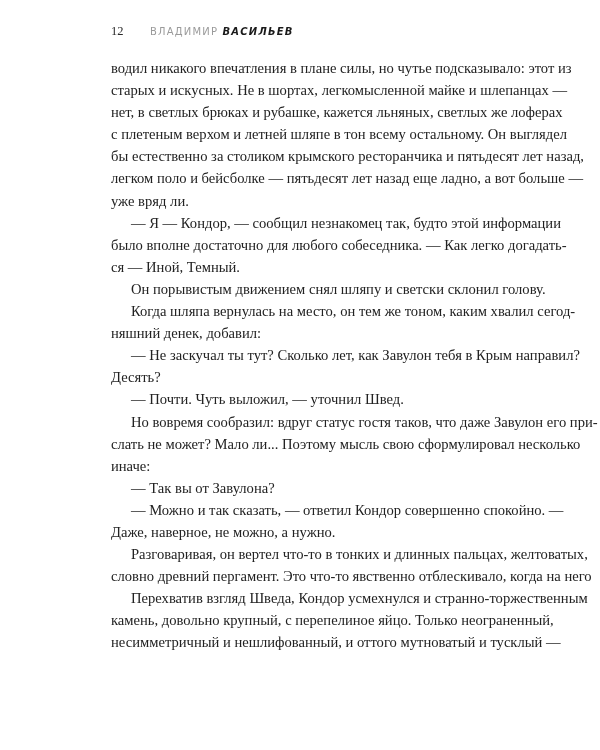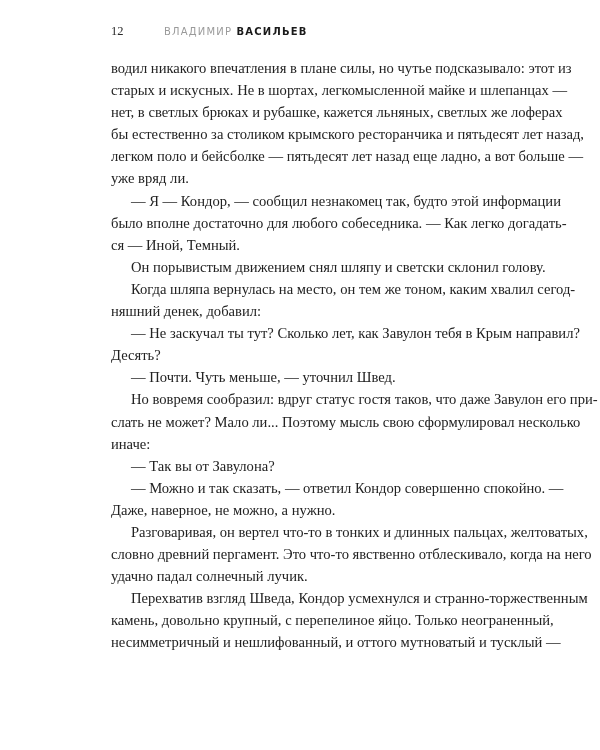--- a/index.html
+++ b/index.html
@@ -5,23 +5,23 @@
   html, body { margin: 0; padding: 0; background: #ffffff; }
   body { width: 600px; height: 750px; position: relative; overflow: hidden; }
   .page {
     position: absolute; left: 0; top: 0; width: 600px; height: 750px; background: #fff;
   }
   .running-head {
     position: absolute; left: 111px; top: 24px; height: 18px;
     font-family: "DejaVu Sans", sans-serif; font-size: 10px; letter-spacing: 1.2px;
     white-space: nowrap;
   }
-  .folio { font-family: "Liberation Serif", serif; font-size: 12.5px; letter-spacing: 0; color: #2a2a2a; margin-right: 2px; }
-  .author-first { color: #9a9a9a; margin-left: 34px; }
-  .author-last { color: #1a1a1a; font-weight: bold; }
+  .folio { font-family: "Liberation Serif", serif; font-size: 12.5px; letter-spacing: 0; color: #2a2a2a; margin-right: 22px; }
+  .author-first { color: #9a9a9a; }
+  .author-last { color: #1a1a1a; font-weight: bold; font-style: italic; }
   .text {
     position: absolute; left: 111px; top: 57px; width: 400px;
     font-family: "Liberation Serif", serif; font-size: 14.6px; line-height: 22.1px;
     color: #222; text-align: justify; hyphens: manual;
   }
   .line { display: block; text-align: justify; text-align-last: justify; white-space: nowrap; }
   .line.last { text-align-last: left; }
   .line.ind { padding-left: 20px; }
 </style>
 </head>
@@ -30,38 +30,38 @@
 <div class="page">
   <div class="running-head">
     <span class="folio">12</span>
     <span class="author-first">ВЛАДИМИР</span>
     <span class="author-last">ВАСИЛЬЕВ</span>
   </div>
   <div class="text" id="body-text">
       <span class="line">водил никакого впечатления в плане силы, но чутье подсказывало: этот из</span>
       <span class="line">старых и искусных. Не в шортах, легкомысленной майке и шлепанцах —</span>
       <span class="line">нет, в светлых брюках и рубашке, кажется льняных, светлых же лоферах</span>
+      <span class="line">с плетеным верхом и летней шляпе в тон всему остальному. Он выглядел</span>
       <span class="line">бы естественно за столиком крымского ресторанчика и пятьдесят лет назад,</span>
       <span class="line">легком поло и бейсболке — пятьдесят лет назад еще ладно, а вот больше —</span>
       <span class="line last">уже вряд ли.</span>
       <span class="line ind">— Я — Кондор, — сообщил незнакомец так, будто этой информации</span>
       <span class="line">было вполне достаточно для любого собеседника. — Как легко догадать-</span>
       <span class="line last">ся — Иной, Темный.</span>
       <span class="line ind last">Он порывистым движением снял шляпу и светски склонил голову.</span>
       <span class="line ind">Когда шляпа вернулась на место, он тем же тоном, каким хвалил сегод-</span>
       <span class="line last">няшний денек, добавил:</span>
       <span class="line ind">— Не заскучал ты тут? Сколько лет, как Завулон тебя в Крым направил?</span>
       <span class="line last">Десять?</span>
-      <span class="line ind last">— Почти. Чуть меньше, — уточнил Швед.</span>
+      <span class="line ind last">— Почти. Чуть выложил, — уточнил Швед.</span>
       <span class="line ind">Но вовремя сообразил: вдруг статус гостя таков, что даже Завулон его при-</span>
       <span class="line">слать не может? Мало ли... Поэтому мысль свою сформулировал несколько</span>
       <span class="line last">иначе:</span>
       <span class="line ind last">— Так вы от Завулона?</span>
       <span class="line ind">— Можно и так сказать, — ответил Кондор совершенно спокойно. —</span>
       <span class="line last">Даже, наверное, не можно, а нужно.</span>
       <span class="line ind">Разговаривая, он вертел что-то в тонких и длинных пальцах, желтоватых,</span>
       <span class="line">словно древний пергамент. Это что-то явственно отблескивало, когда на него</span>
-      <span class="line last">удачно падал солнечный лучик.</span>
       <span class="line ind">Перехватив взгляд Шведа, Кондор усмехнулся и странно-торжественным</span>
       <span class="line">камень, довольно крупный, с перепелиное яйцо. Только неограненный,</span>
       <span class="line">несимметричный и нешлифованный, и оттого мутноватый и тусклый —</span>
     </div>
 </div>
 
 </body></html>

